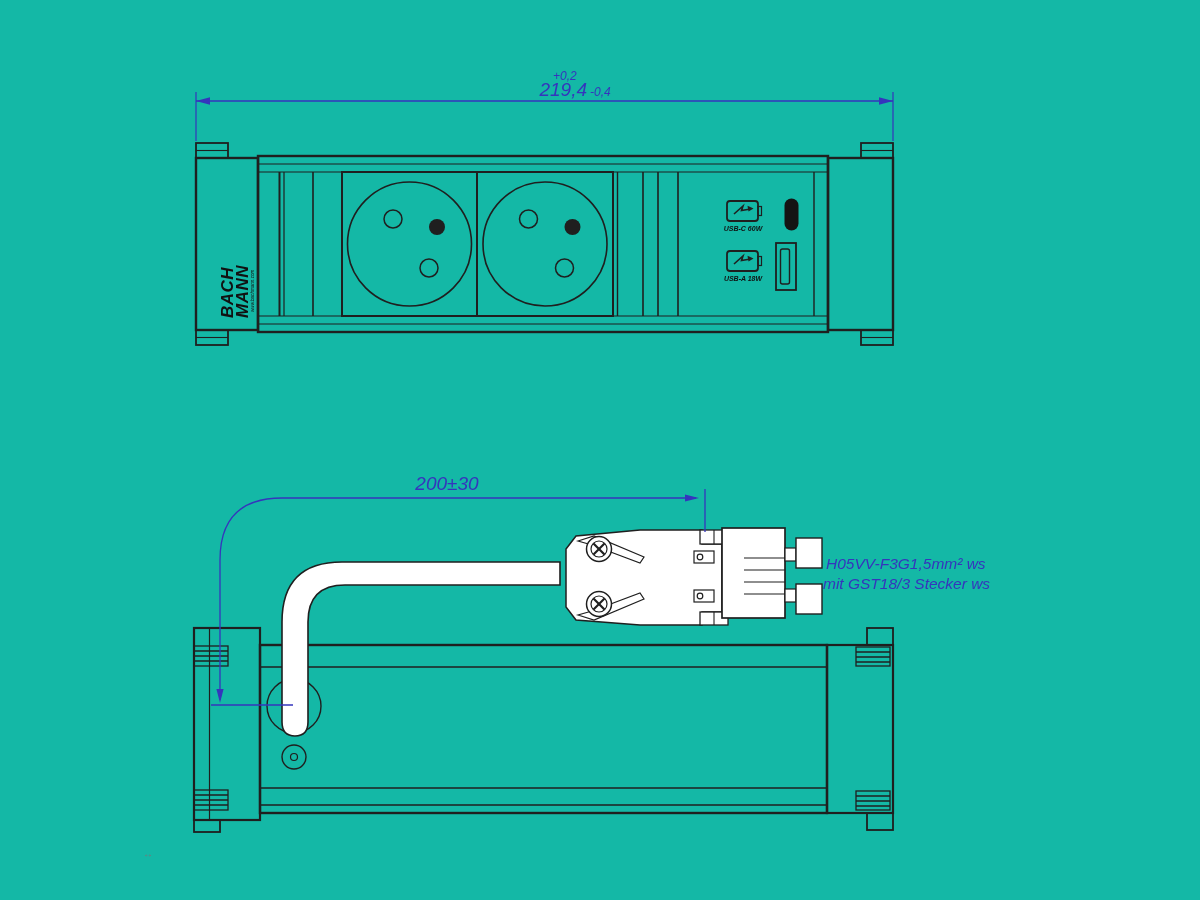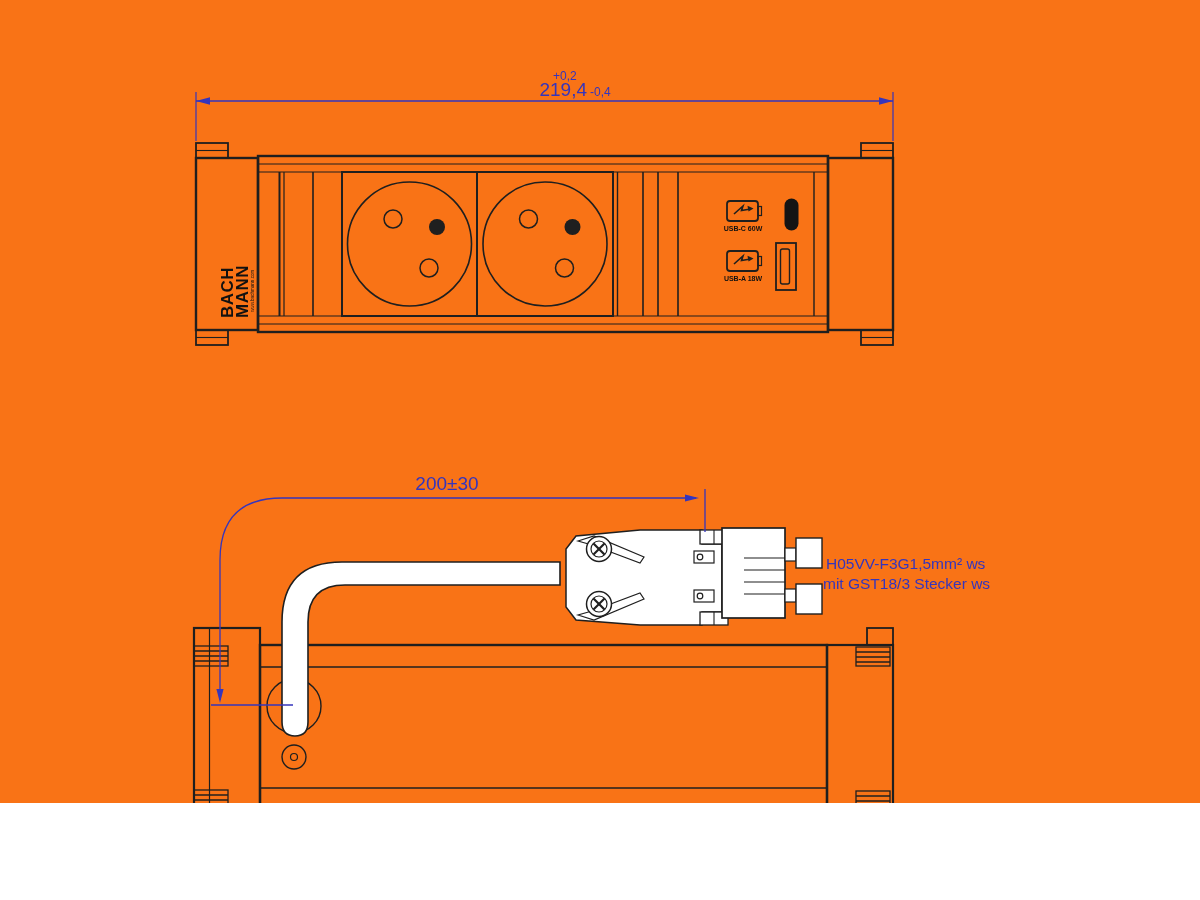--- a/index.html
+++ b/index.html
@@ -1,18 +1,18 @@
 <!DOCTYPE html>
 <html><head>
 <meta charset="utf-8">
 <title>Technical Drawing</title>
 <style>
   html,body{margin:0;padding:0;background:#ffffff;}
-  .canvas{position:relative;width:1200px;height:803px;background:#f97316;overflow:hidden;
-          font-family:"Liberation Sans", sans-serif;}
+  .canvas{position:relative;width:1200px;height:900px;background:#14b8a6;overflow:hidden;
+          font-family:"Liberation Sans", sans-serif;font-style:italic;}
   svg text{font-family:"Liberation Sans", sans-serif;}
   .dimtext{fill:#3535bd;}
   .notetext{fill:#3535bd;}
   .logotext{fill:#111111;font-weight:bold;}
 </style>
 </head>
 <body>
 
 <div class="canvas">
 <svg width="1200" height="900" viewBox="0 0 1200 900">

